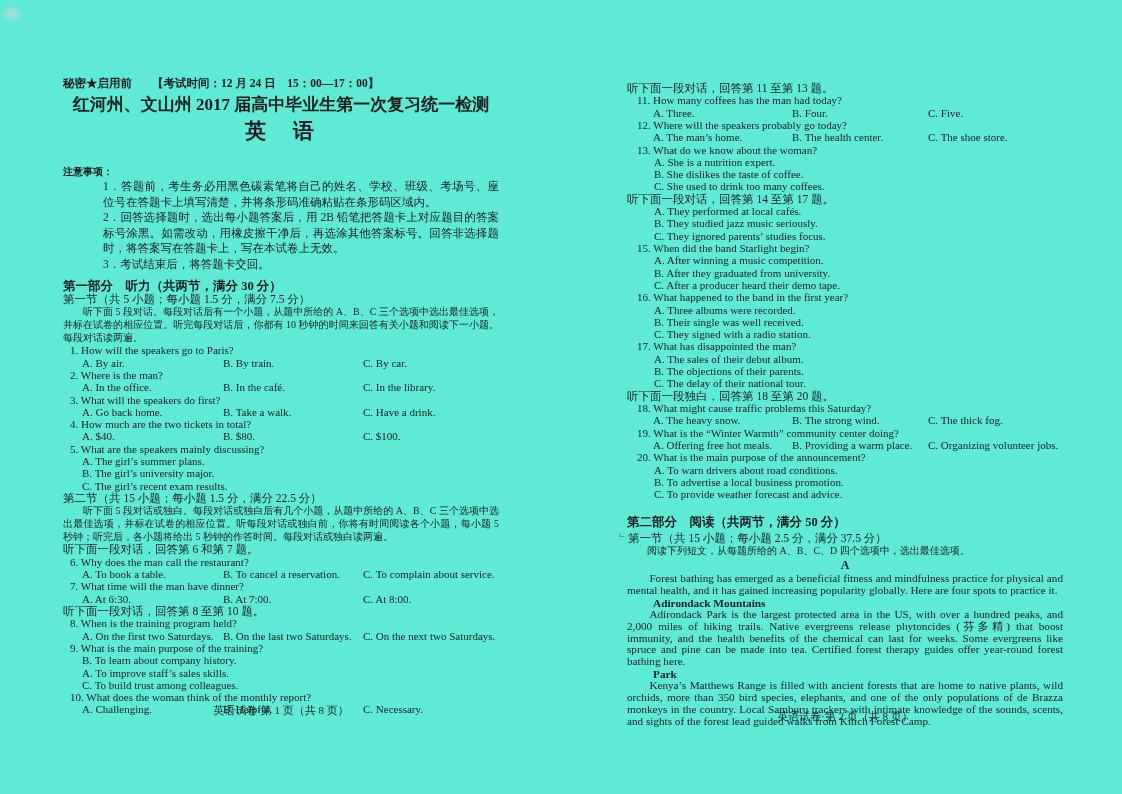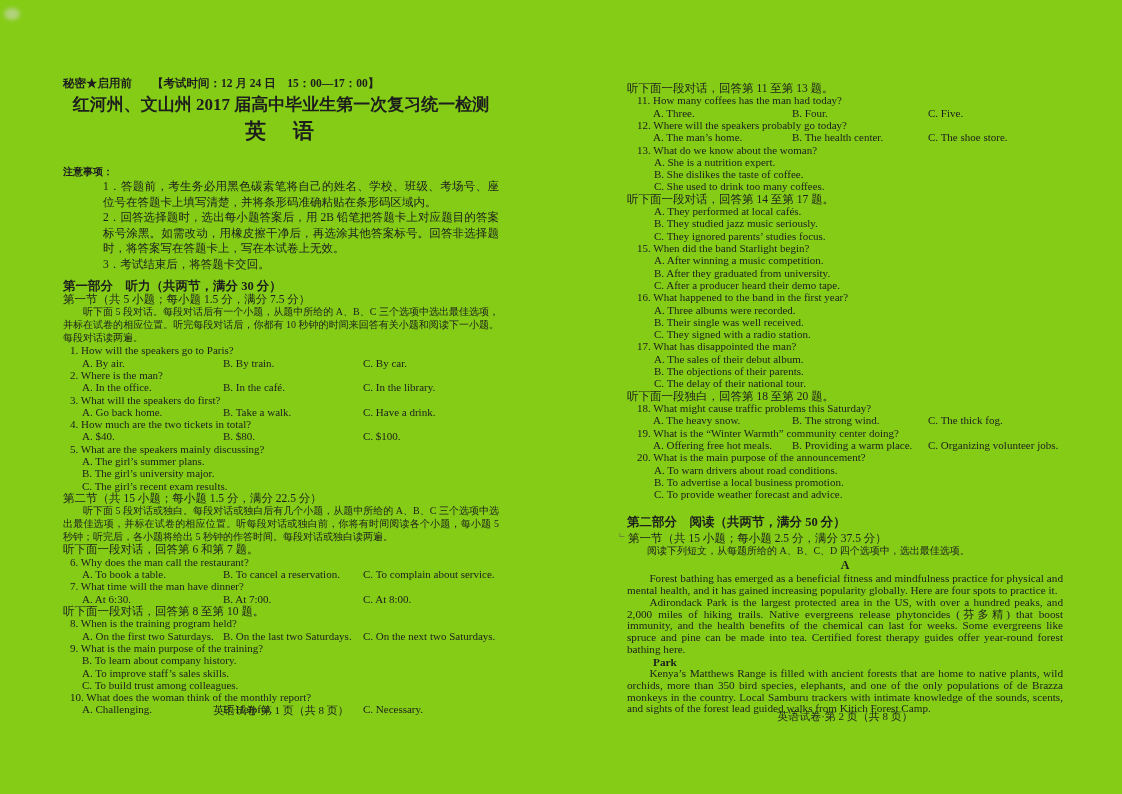--- a/index.html
+++ b/index.html
@@ -2,21 +2,21 @@
 <html><head>
 <meta charset="utf-8">
 <style>
   html,body{margin:0;padding:0;}
   body{
     width:1122px;height:794px;position:relative;overflow:hidden;
     background:#fbfbf8;color:#1d1d1d;
     font-family:"Liberation Serif","DejaVu Serif",serif;
     -webkit-font-smoothing:antialiased;
   }
-  .page{position:absolute;inset:0;background:#84cc16;}
+  .page{position:absolute;inset:0;background:#5eead4;}
   .artifact{position:absolute;left:4px;top:8px;width:16px;height:12px;background:#d8d8d2;border-radius:50%;filter:blur(2px);opacity:.55;}
   .col{position:absolute;width:436px;}
   #col-left{left:63px;top:76px;}
   #col-right{left:627px;top:82px;}
 
   .h-row{display:flex;gap:20px;font-weight:bold;font-size:11.5px;line-height:14px;white-space:nowrap;}
   .title{font-size:17px;font-weight:bold;text-align:center;margin-top:5px;line-height:20px;white-space:nowrap;}
   .subject{font-size:21px;font-weight:bold;text-align:center;margin-top:4px;line-height:25px;letter-spacing:3px;}
   .notes-title{font-weight:bold;font-size:10px;margin-top:20px;line-height:15px;}
   .note{font-size:11.5px;line-height:15.5px;padding-left:40px;text-align:justify;}
@@ -242,20 +242,21 @@
             <div class="o">B. To advertise a local business promotion.</div>
             <div class="o">C. To provide weather forecast and advice.</div>
           </div>
         </div>
         <div class="gap"></div>
         <div class="part">第二部分　阅读（共两节，满分 50 分）</div>
         <div class="sect"><span class="mark">ㄴ</span>第一节（共 15 小题；每小题 2.5 分，满分 37.5 分）</div>
         <div class="pcn">阅读下列短文，从每题所给的 A、B、C、D 四个选项中，选出最佳选项。</div>
         <div class="center-letter">A</div>
         <div class="pen">Forest bathing has emerged as a beneficial fitness and mindfulness practice for physical and mental health, and it has gained increasing popularity globally. Here are four spots to practice it.</div>
+        <div class="ben">Adirondack Mountains</div>
         <div class="pen">Adirondack Park is the largest protected area in the US, with over a hundred peaks, and 2,000 miles of hiking trails. Native evergreens release phytoncides (芬多精) that boost immunity, and the health benefits of the chemical can last for weeks. Some evergreens like spruce and pine can be made into tea. Certified forest therapy guides offer year-round forest bathing here.</div>
         <div class="ben">Park</div>
         <div class="pen">Kenya’s Matthews Range is filled with ancient forests that are home to native plants, wild orchids, more than 350 bird species, elephants, and one of the only populations of de Brazza monkeys in the country. Local Samburu trackers with intimate knowledge of the sounds, scents, and sights of the forest lead guided walks from Kitich Forest Camp.</div>
       </div>
   </div>
 
   <div class="footer" id="footer-left">英语试卷·第 1 页（共 8 页）</div>
   <div class="footer" id="footer-right">英语试卷·第 2 页（共 8 页）</div>
 </div>
 

